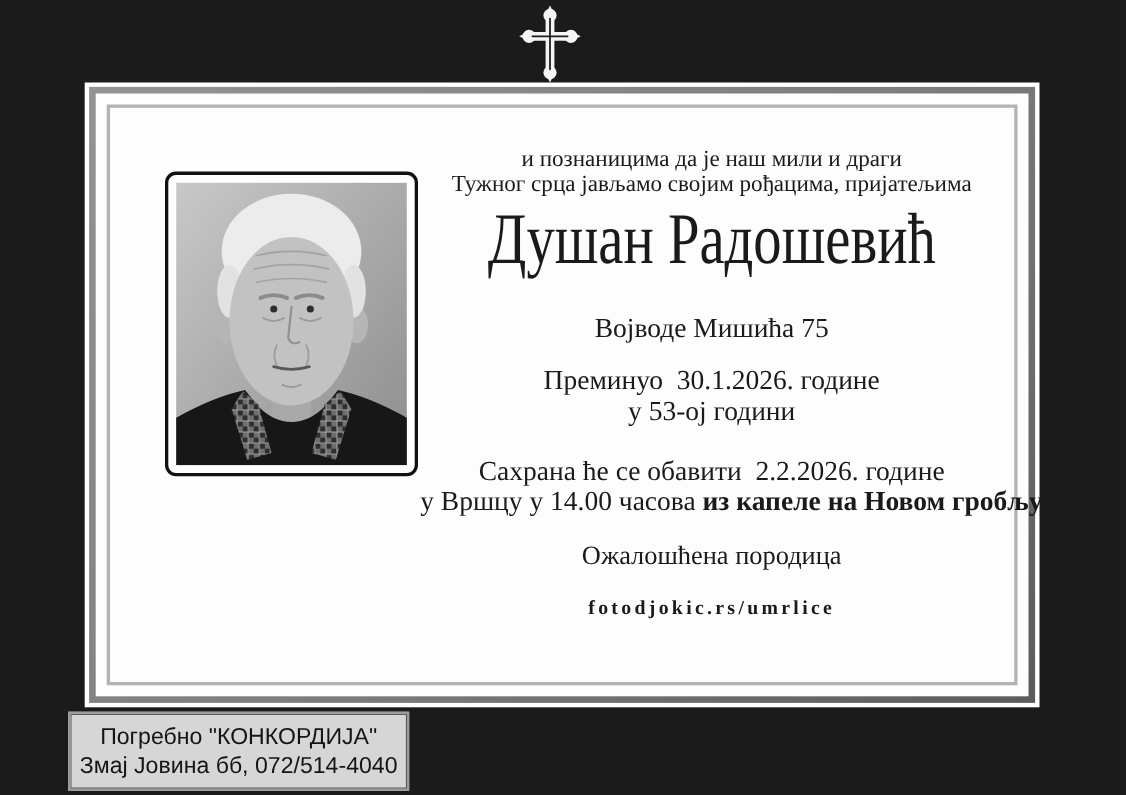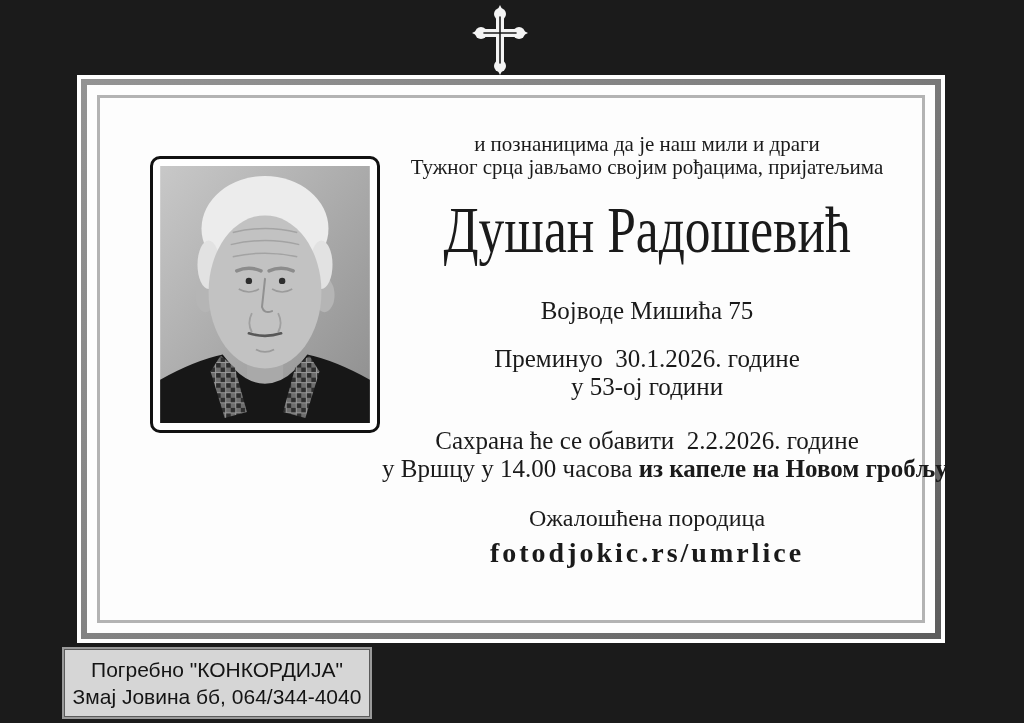--- a/index.html
+++ b/index.html
@@ -37,31 +37,31 @@
     border:3px solid #111; border-radius:10px; background:#fff; padding:7px;
   }
   .photo-frame svg { width:100%; height:100%; display:block; }
 
   
   .content {
     position:absolute; left:282px; top:35px; width:530px;
     text-align:center; color:#1a1a1a;
   }
   .intro   { font-size:21px; line-height:23px; }
-  .name-wrap { margin-top:14px; height:74px; }
+  .name-wrap { margin-top:2px; height:74px; }
   .name {
     display:inline-block; font-size:66px; line-height:74px; white-space:nowrap;
     transform:scaleX(0.78); transform-origin:center center;
   }
   .address { font-size:25px; line-height:32px; margin-top:28px; }
   .line25  { font-size:25px; line-height:28px; white-space:pre; }
   .death1  { margin-top:18px; }
   .funeral1{ margin-top:26px; }
   .closing { font-size:24px; line-height:26px; margin-top:22px; }
-  .website { font-size:28px; line-height:28px; margin-top:8px; font-weight:bold; letter-spacing:3px; }
+  .website { font-size:18px; line-height:28px; margin-top:19px; font-weight:bold; letter-spacing:3px; }
   .b { font-weight:bold; }
 
   
   .footer-box {
     position:absolute; left:62px; top:647px; width:310px; height:72px;
     background:#d6d6d6;
     border:2px solid #9a9a9a;
     box-shadow: inset 0 0 0 1px #5a5a5a;
     display:flex; flex-direction:column; justify-content:center;
     text-align:center;
@@ -164,14 +164,14 @@
           <div class="website">fotodjokic.rs/umrlice</div>
         </div>
 
       </div>
     </div>
   </div>
 </div>
 
 <div class="footer-box">
   <div>Погребно "КОНКОРДИЈА"</div>
-  <div>Змај Јовина бб, 064/344-4040</div>
+  <div>Змај Јовина бб, 072/514-4040</div>
 </div>
 
 </body></html>

